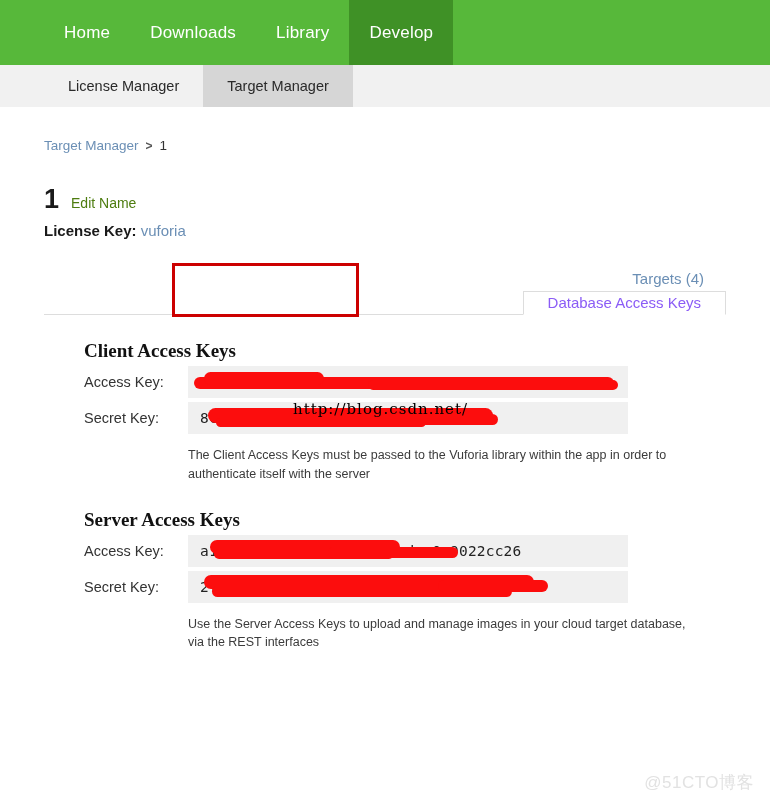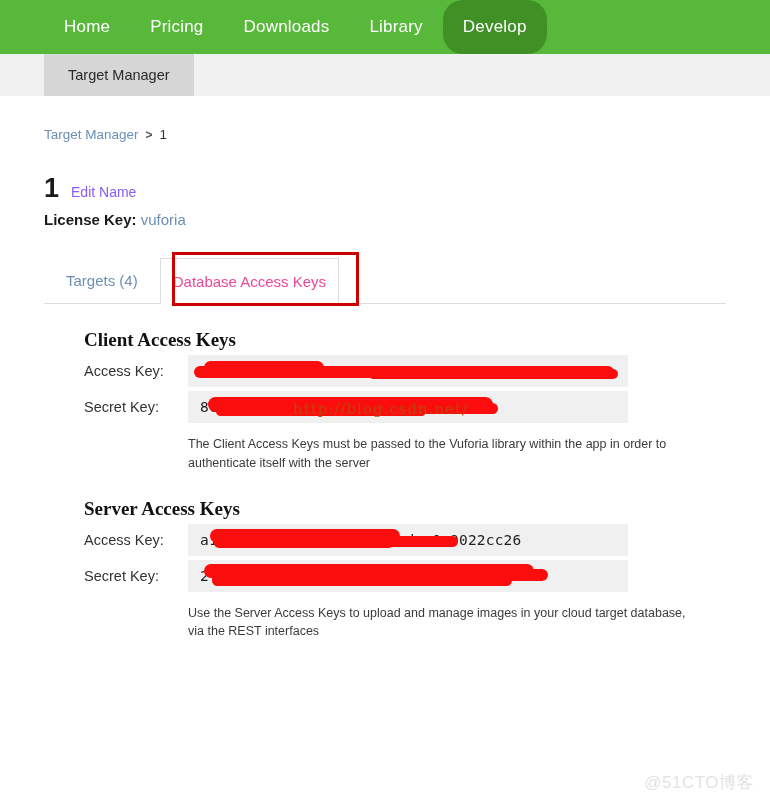--- a/index.html
+++ b/index.html
@@ -10,40 +10,39 @@
     width: 770px;
     height: 802px;
     background: #ffffff;
     font-family: "Liberation Sans", sans-serif;
     overflow: hidden;
     position: relative;
   }
 
   
   .topnav {
-    height: 54px;
+    height: 65px;
     background: #57b83a;
     display: flex;
     align-items: stretch;
     padding-left: 44px;
     box-sizing: border-box;
   }
   .topnav-item {
     display: flex;
     align-items: center;
     padding: 0 20px;
     color: #ffffff;
     font-size: 17px;
     letter-spacing: 0.2px;
     cursor: pointer;
     white-space: nowrap;
   }
   .topnav-item.active {
     background: #3f9126;
-    border-radius: 20px;
   }
 
   
   .subnav {
     height: 43px;
     background: #f1f1f1;
     display: flex;
     align-items: stretch;
     padding-left: 44px;
     box-sizing: border-box;
@@ -95,60 +94,61 @@
     gap: 12px;
   }
   .db-title {
     font-size: 27px;
     font-weight: bold;
     color: #1a1a1a;
     line-height: 1;
   }
   .edit-name {
     font-size: 14px;
-    color: #8b5cf6;
+    color: #4d7c0f;
     cursor: pointer;
   }
 
   .meta-line {
     margin-top: 9px;
     font-size: 15px;
     color: #1a1a1a;
   }
   .meta-line .lbl { font-weight: bold; }
   .meta-line .val-dark { color: #222; }
   .meta-line .val-link { color: #6b8fb5; cursor: pointer; }
 
   
   .tabs {
     margin-top: 28px;
     display: flex;
     align-items: flex-end;
     border-bottom: 1px solid #dddddd;
     height: 47px;
     position: relative;
+    flex-direction: column;
   }
   .tab {
     height: 46px;
     display: flex;
     align-items: center;
     padding: 0 22px;
     font-size: 15px;
     color: #6b8fb5;
     cursor: pointer;
     box-sizing: border-box;
     white-space: nowrap;
   }
   .tab.active {
-    color: #ec4899;
+    color: #8b5cf6;
     background: #ffffff;
     border: 1px solid #dddddd;
     border-bottom: 1px solid #ffffff;
     margin-bottom: -1px;
-    padding: 0 12px;
+    padding: 0 24px;
   }
   .tab-highlight {
     position: absolute;
     border: 3px solid #cc0000;
     pointer-events: none;
     box-sizing: border-box;
     left: 128px;
     top: -4px;
     width: 187px;
     height: 54px;
@@ -222,21 +222,21 @@
     max-width: 505px;
   }
 
   
   .wm-csdn {
     position: absolute;
     left: 293px;
     top: 400px;
     font-family: "DejaVu Serif", serif;
     font-size: 15px;
-    color: #c2410c;
+    color: #000000;
     letter-spacing: 1px;
     white-space: nowrap;
     user-select: none;
     text-align: right;
   }
   .wm-cto {
     position: absolute;
     right: 16px;
     bottom: 8px;
     font-family: "Liberation Sans", sans-serif;
@@ -245,27 +245,27 @@
     letter-spacing: 0.5px;
     white-space: nowrap;
     user-select: none;
   }
 </style>
 </head>
 <body>
 
 <div class="topnav">
   <div class="topnav-item">Home</div>
-  <div class="topnav-item">Pricing</div>
   <div class="topnav-item">Downloads</div>
   <div class="topnav-item">Library</div>
   <div class="topnav-item active">Develop</div>
 </div>
 
 <div class="subnav">
+  <div class="subnav-item">License Manager</div>
   <div class="subnav-item active">Target Manager</div>
 </div>
 
 <div class="page">
 
   <div class="breadcrumb">
     <a>Target Manager</a>
     <span class="sep">&gt;</span>
     <span class="current">1</span>
   </div>

